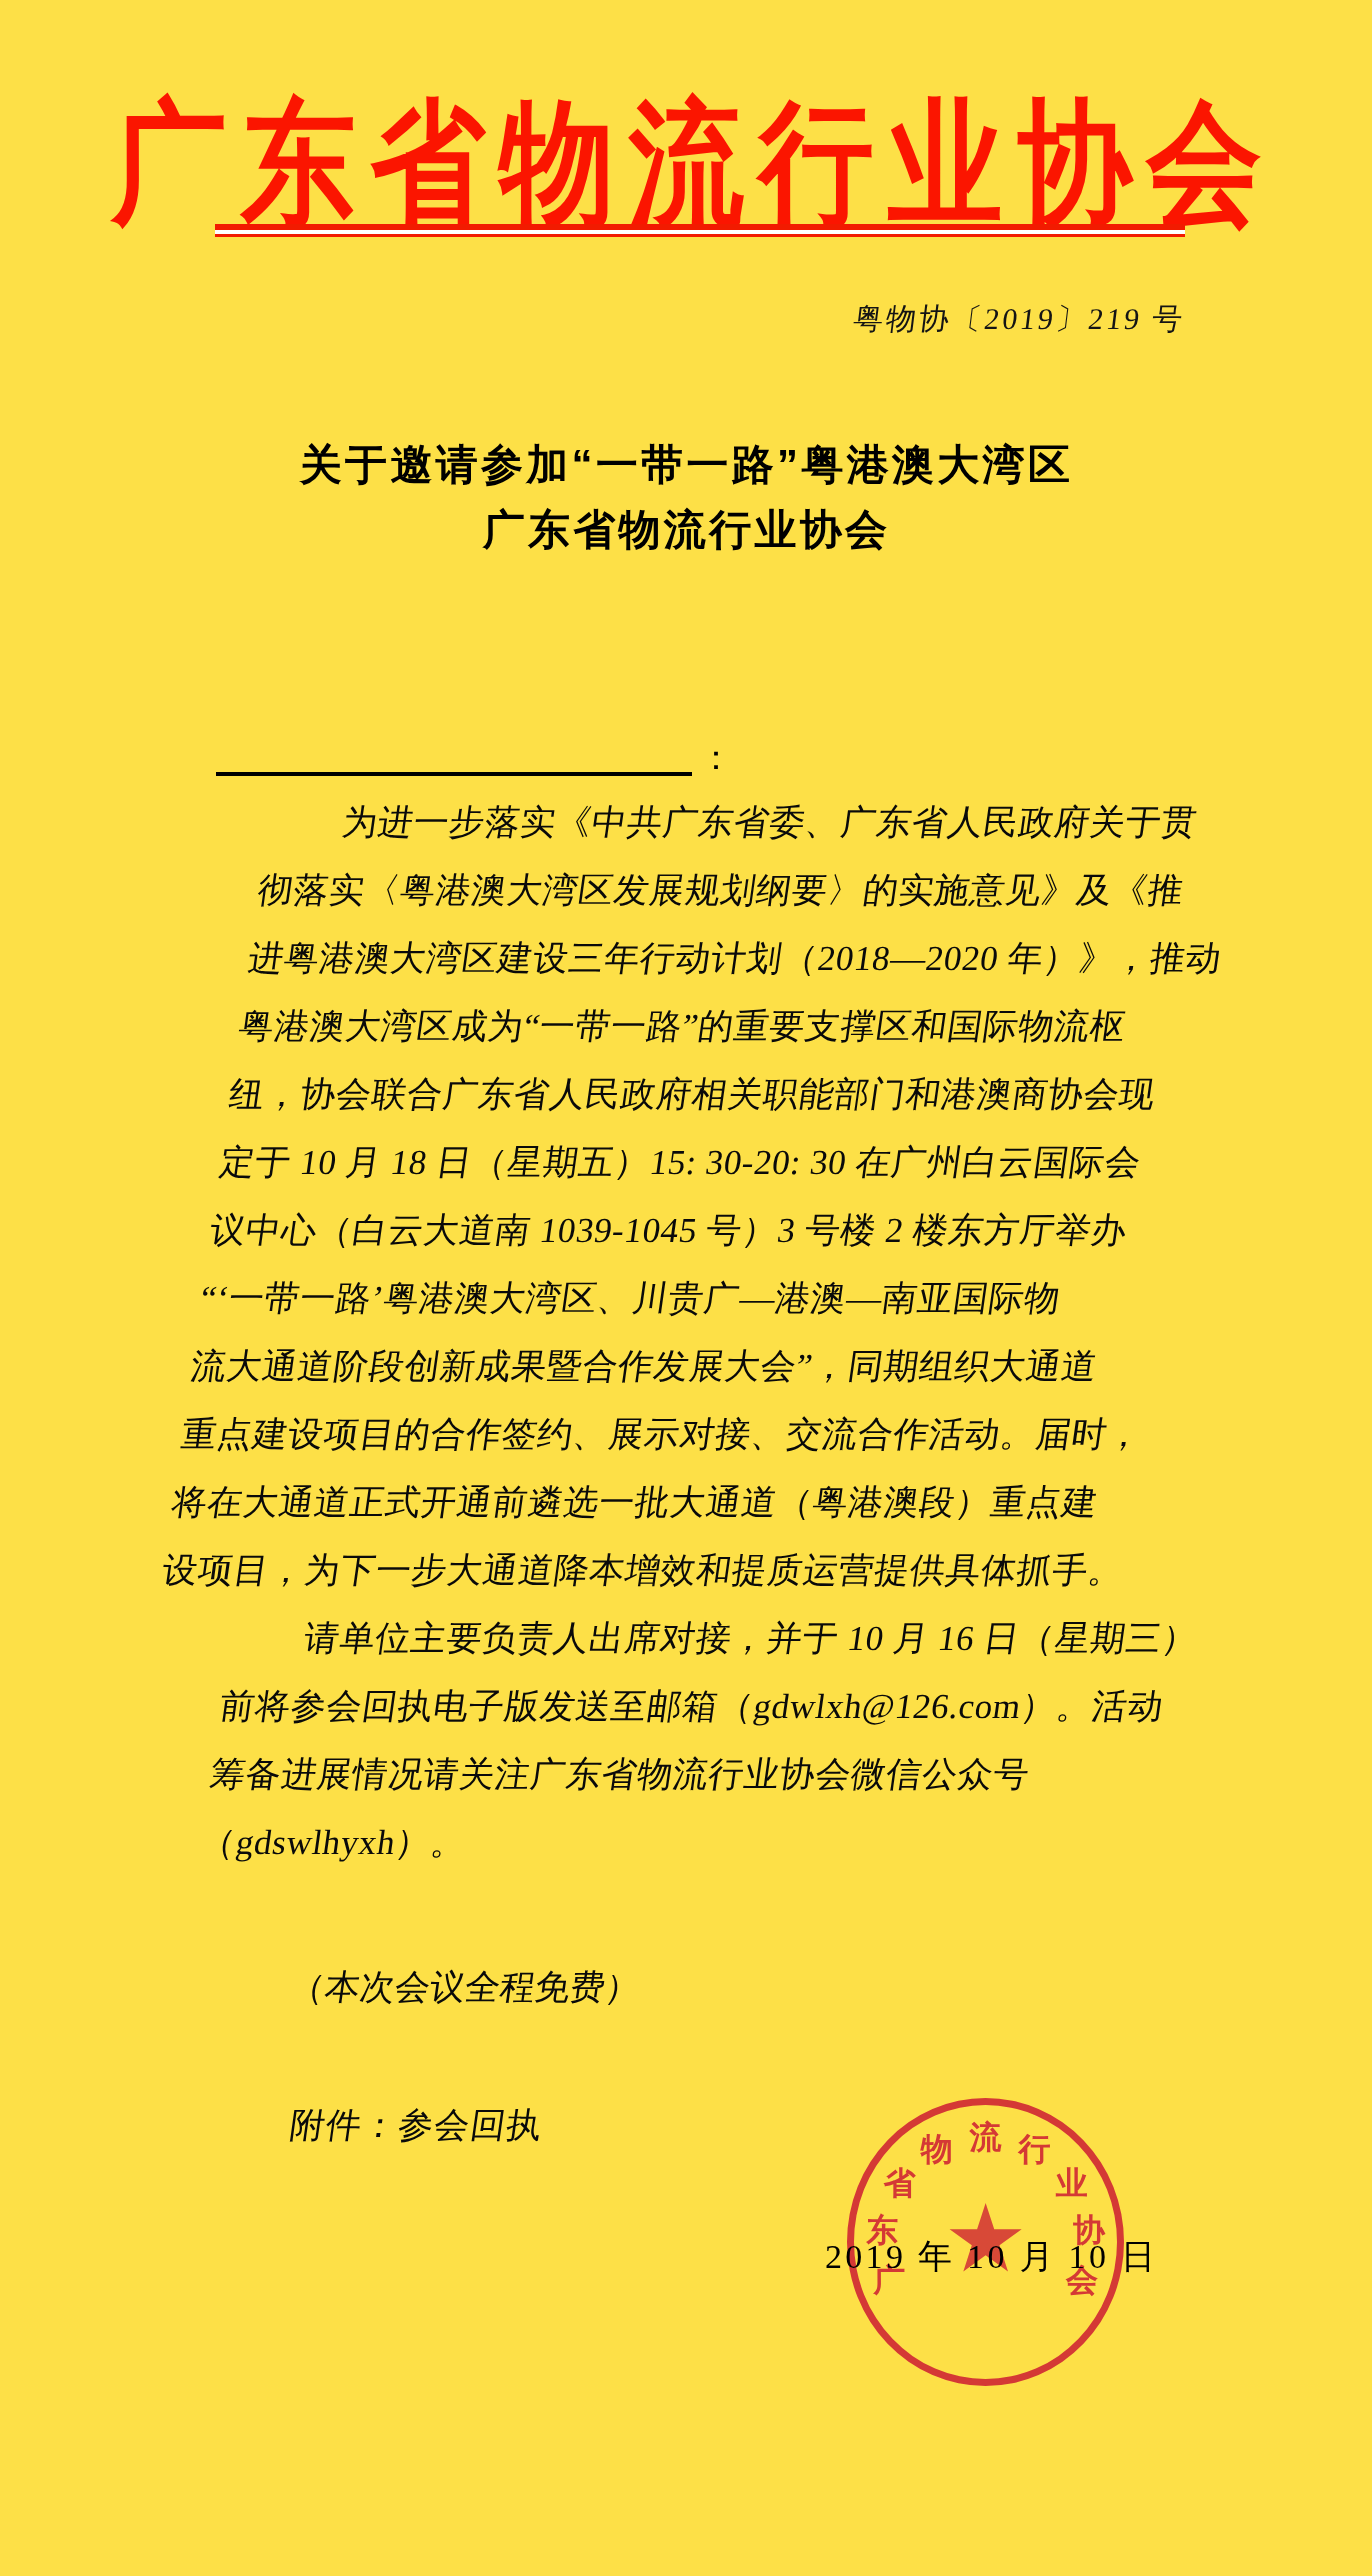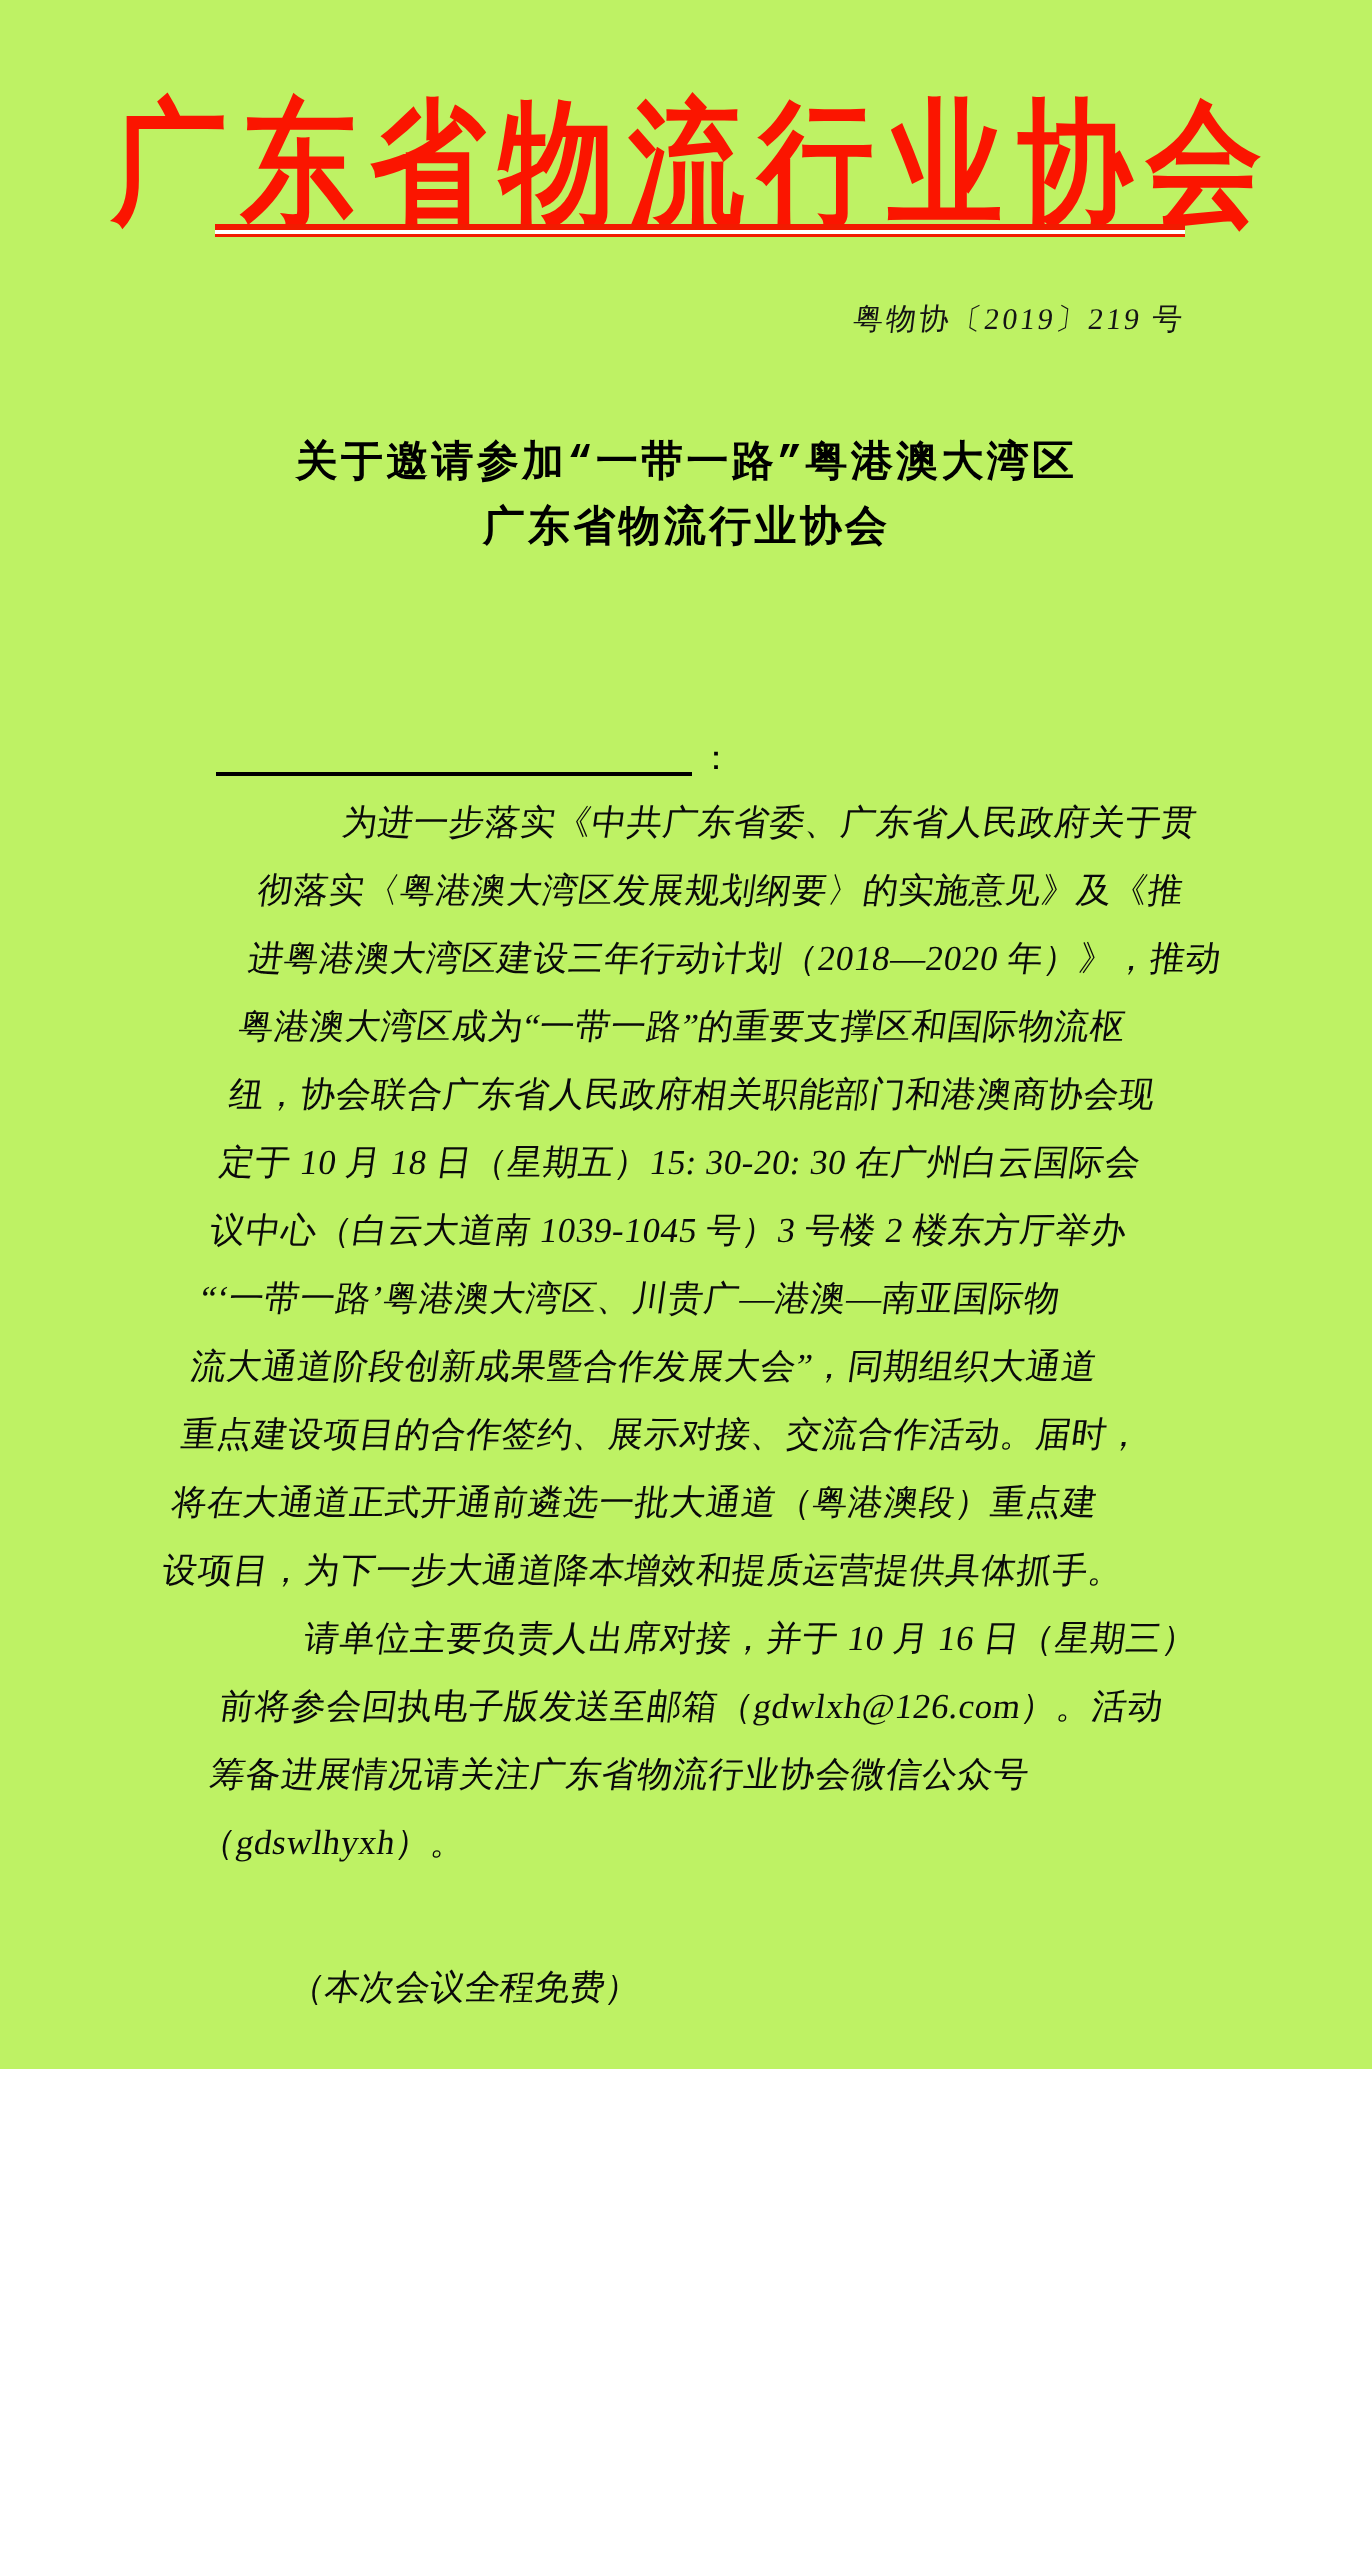--- a/index.html
+++ b/index.html
@@ -3,22 +3,22 @@
 <meta charset="utf-8">
 <style>
   html, body {
     margin: 0;
     padding: 0;
     background: #ffffff;
   }
   #page {
     position: relative;
     width: 1373px;
-    height: 2069px;
-    background: #bef264;
+    height: 2576px;
+    background: #fde047;
     font-family: "Liberation Serif", "DejaVu Serif", serif;
     overflow: hidden;
   }
 
   
   #letterhead {
     position: absolute;
     left: 0;
     top: 94px;
     width: 1373px;
@@ -77,21 +77,21 @@
     top: 432px;
     width: 1373px;
     text-align: center;
   }
   #title-block .tline {
     font-size: 42px;
     font-weight: 700;
     letter-spacing: 3.3px;
     line-height: 65px;
     color: #000000;
-    font-family: Liberation Mono, monospace;
+    font-family: Liberation Sans, sans-serif;
     white-space: nowrap;
   }
 
   
   #recipient {
     position: absolute;
     left: 216px;
     top: 720px;
     width: 498px;
     height: 66px;

